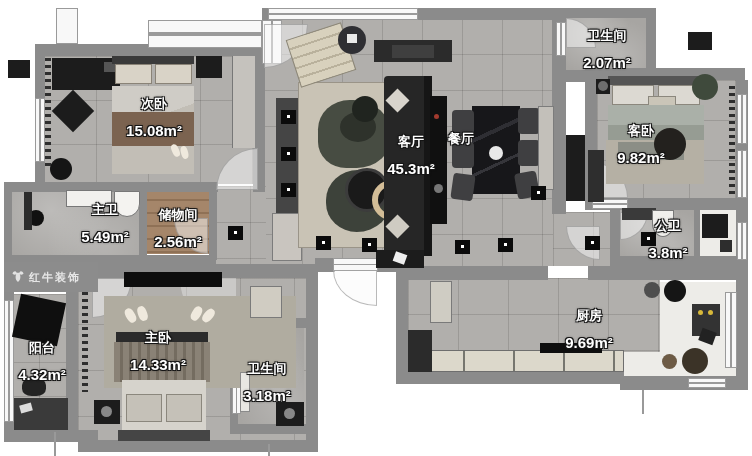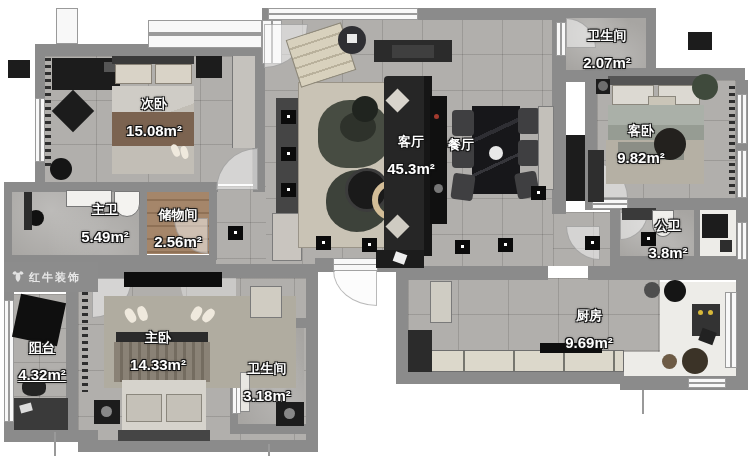--- a/index.html
+++ b/index.html
@@ -283,21 +283,21 @@
       <div class="rarea">5.49m²</div>
     </div>
     <div class="label" style="left:178px;top:207px;">
       <div class="rname">储物间</div>
       <div class="rarea">2.56m²</div>
     </div>
     <div class="label" style="left:411px;top:134px;">
       <div class="rname">客厅</div>
       <div class="rarea">45.3m²</div>
     </div>
-    <div class="label" style="left:461px;top:137px;">
+    <div class="label" style="left:461px;top:131px;">
       <div class="rname">餐厅</div>
     </div>
     <div class="label" style="left:607px;top:28px;">
       <div class="rname">卫生间</div>
       <div class="rarea">2.07m²</div>
     </div>
     <div class="label" style="left:641px;top:123px;">
       <div class="rname">客卧</div>
       <div class="rarea">9.82m²</div>
     </div>
@@ -310,19 +310,19 @@
       <div class="rarea">9.69m²</div>
     </div>
     <div class="label" style="left:158px;top:330px;">
       <div class="rname">主卧</div>
       <div class="rarea">14.33m²</div>
     </div>
     <div class="label" style="left:267px;top:361px;">
       <div class="rname">卫生间</div>
       <div class="rarea">3.18m²</div>
     </div>
-    <div class="label" style="left:42px;top:340px;text-decoration:underline;">
+    <div class="label" style="left:42px;top:340px;">
       <div class="rname">阳台</div>
       <div class="rarea">4.32m²</div>
     </div>
   </div>
 
 </div>
 
 </body></html>

